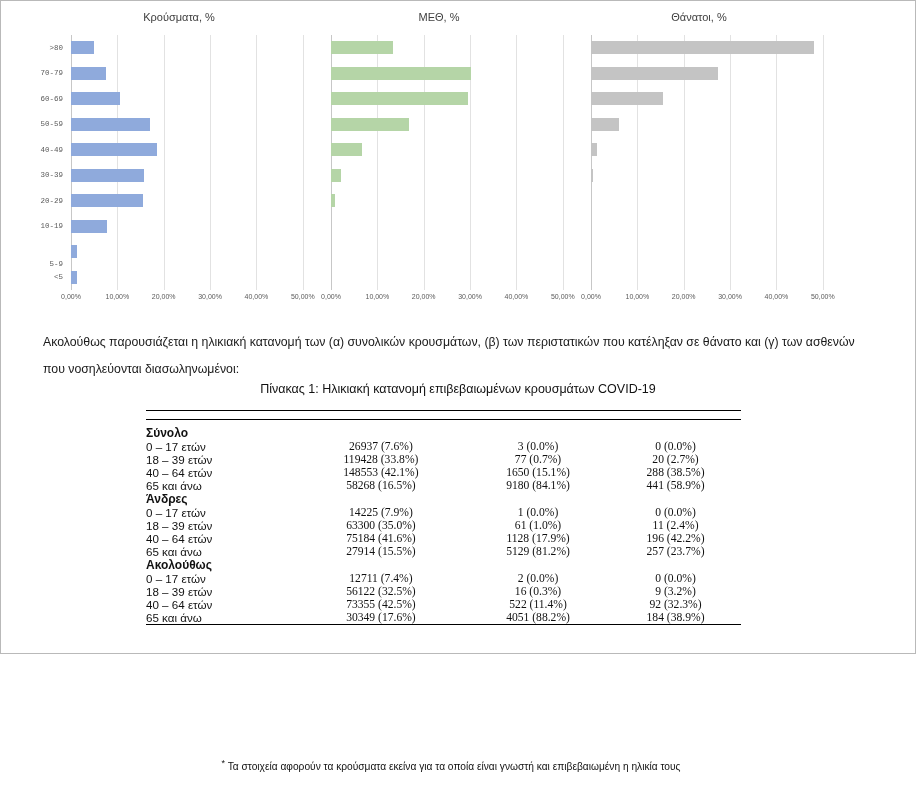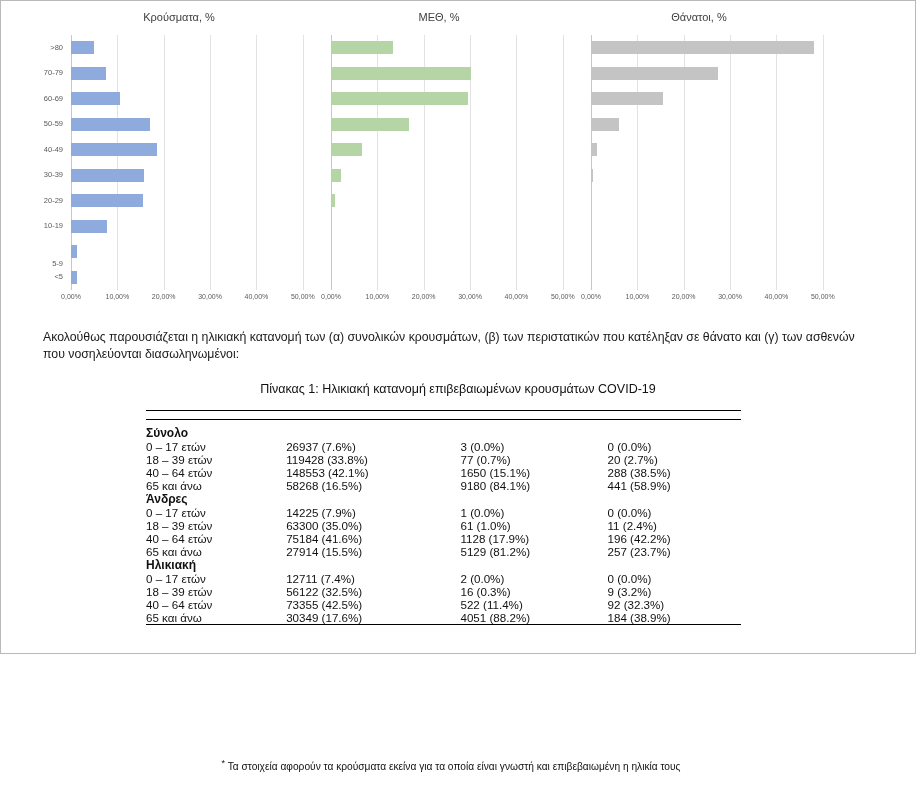--- a/index.html
+++ b/index.html
@@ -68,20 +68,21 @@
   }
   .axis-label {
     position: absolute;
     right: 4px;
     font-size: 7.5px;
     color: #5a5a5a;
     height: 10px;
     line-height: 10px;
     text-align: right;
     white-space: nowrap;
+    font-family: Liberation Mono, monospace;
   }
   .panel {
     position: absolute;
     top: 0;
     width: 255px;
     height: 272px;
   }
   .panel.p1 { left: 52px; }
   .panel.p2 { left: 312px; }
   .panel.p3 { left: 572px; }
@@ -113,21 +114,21 @@
     white-space: nowrap;
   }
 
   
   .para {
     position: absolute;
     left: 42px;
     top: 328px;
     width: 832px;
     font-size: 12.3px;
-    line-height: 17px;
+    line-height: 27px;
     color: #1a1a1a;
     text-align: left;
   }
 
   
   .table-caption {
     position: absolute;
     left: 0;
     top: 381px;
     width: 914px;
@@ -167,23 +168,25 @@
     font-weight: bold;
     padding: 7px 0 2px 8px;
     font-size: 12px;
   }
   td.rowlabel {
     padding: 2px 0 2px 32px;
     font-size: 11.6px;
     white-space: nowrap;
   }
   td.val {
+    text-align: center;
     padding: 2px 4px;
     font-size: 11.6px;
     white-space: nowrap;
+    font-family: Liberation Serif, serif;
   }
   .footnote {
     position: absolute;
     left: 150px;
     top: 757px;
     width: 600px;
     font-size: 10.2px;
     color: #111;
     text-align: center;
   }
@@ -362,21 +365,21 @@
               <td class="val">1128 (17.9%)</td>
               <td class="val">196 (42.2%)</td>
             </tr>
             <tr>
               <td class="rowlabel">65 και άνω</td>
               <td class="val">27914 (15.5%)</td>
               <td class="val">5129 (81.2%)</td>
               <td class="val">257 (23.7%)</td>
             </tr>
             <tr>
-              <td class="group">Ηλικιακή</td>
+              <td class="group">Ακολούθως</td>
               <td></td>
               <td></td>
               <td></td>
             </tr>
             <tr>
               <td class="rowlabel">0 – 17 ετών</td>
               <td class="val">12711 (7.4%)</td>
               <td class="val">2 (0.0%)</td>
               <td class="val">0 (0.0%)</td>
             </tr>

